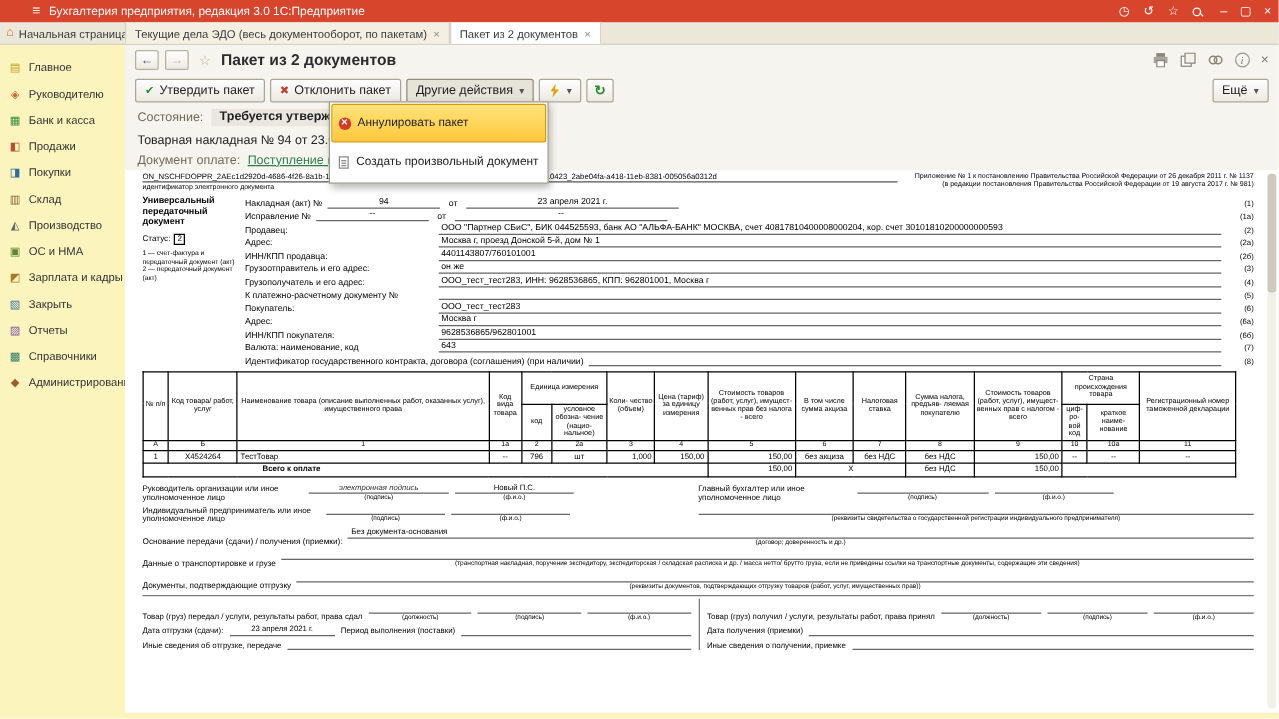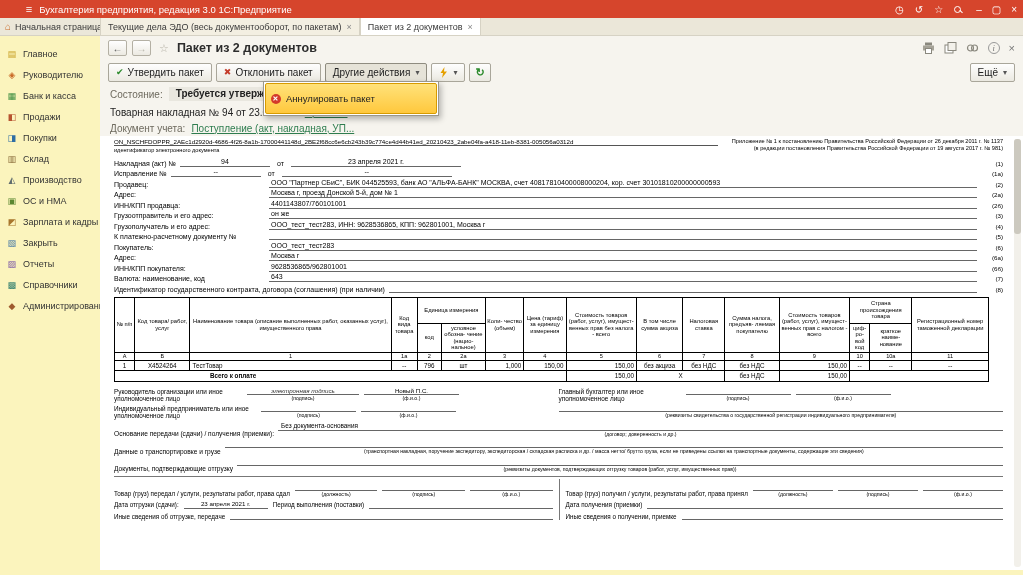--- a/index.html
+++ b/index.html
@@ -293,53 +293,70 @@
         </span>
       </div>
 
       <div class="menu">
         <div class="mi hl">
           <span class="mico">
               <span class="annul-ico">✕</span>
             </span>
           <span>Аннулировать пакет</span>
         </div>
+        <div class="mi">
+          <span class="mico">
+              <span class="doc-ico"></span>
+            </span>
+          <span>Создать произвольный документ</span>
+        </div>
       </div>
 
       <div class="state-row">
         <span class="lbl">Состояние:</span>
         <span class="state-val">Требуется утверждение</span>
       </div>
 
       <div class="docline-row">
         <span>Товарная накладная № 94 от 23.04.2021</span>
         <span class="link">Прочее...</span>
       </div>
 
       <div class="docline-row">
-        <span class="lbl">Документ учета:</span>
+        <span class="lbl">Документ оплате:</span>
         <span class="link">Поступление (акт, накладная, УП...</span>
       </div>
 
 
       <div class="doc-wrap">
         <div class="doc">
 
           <div class="idrow">
             <div class="idcell">
               <span class="idstr">ON_NSCHFDOPPR_2AEc1d2920d-4686-4f26-8a1b-17000441148d_2BE2f68cc6e6cb243b39c774ce4d44b41ed_20210423_2abe04fa-a418-11eb-8381-005056a0312d</span>
               <span class="idcap">идентификатор электронного документа</span>
             </div>
             <div class="appendix">
               <div>Приложение № 1 к постановлению Правительства Российской Федерации от 26 декабря 2011 г. № 1137</div>
               <div>(в редакции постановления Правительства Российской Федерации от 19 августа 2017 г. № 981)</div>
             </div>
           </div>
 
           <div class="headflex">
+            <div class="hleft">
+              <div class="form-title">Универсальный передаточный документ</div>
+              <div class="status-line">
+                <span>Статус:</span>
+                <span class="status-box">2</span>
+              </div>
+              <div class="status-notes">
+                <div>1 — счет-фактура и передаточный документ (акт)</div>
+                <div>2 — передаточный документ (акт)</div>
+              </div>
+            </div>
             <div class="hfields">
               <div class="frow">
                 <span class="flabel auto">Накладная (акт) №</span>
                 <span class="fline w90">94</span>
                 <span class="fmid">от</span>
                 <span class="fline w170">23 апреля 2021 г.</span>
                 <span class="fsp"></span>
                 <span class="fnum">(1)</span>
               </div>
               <div class="frow">

